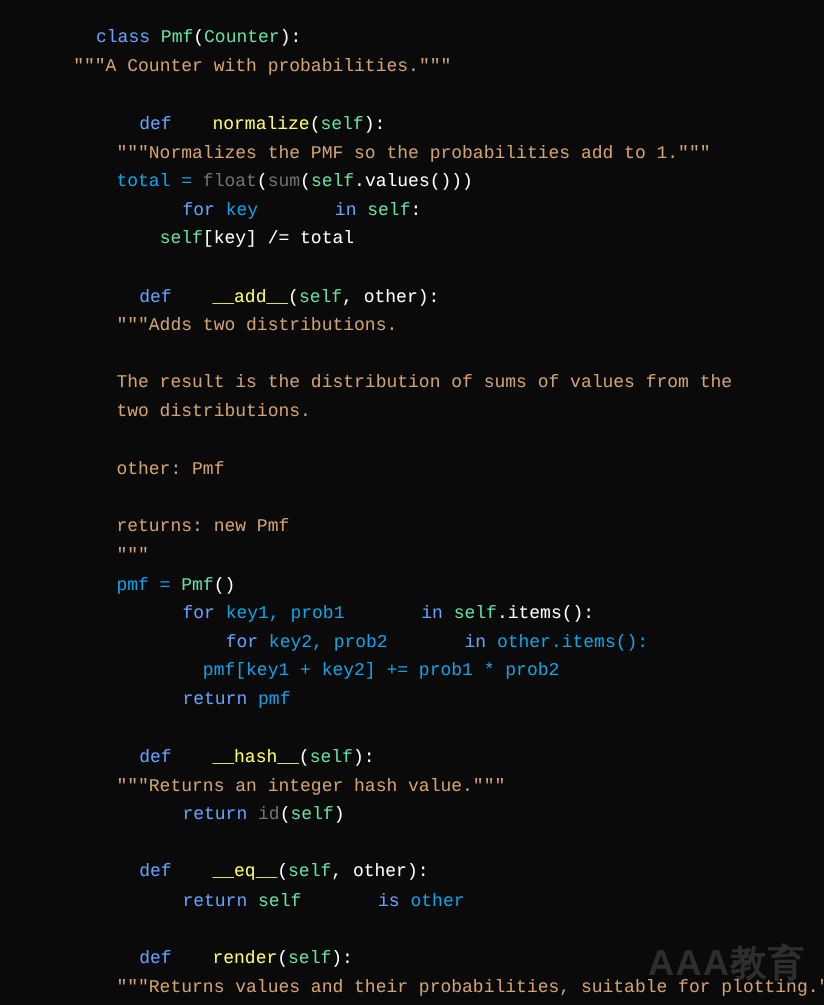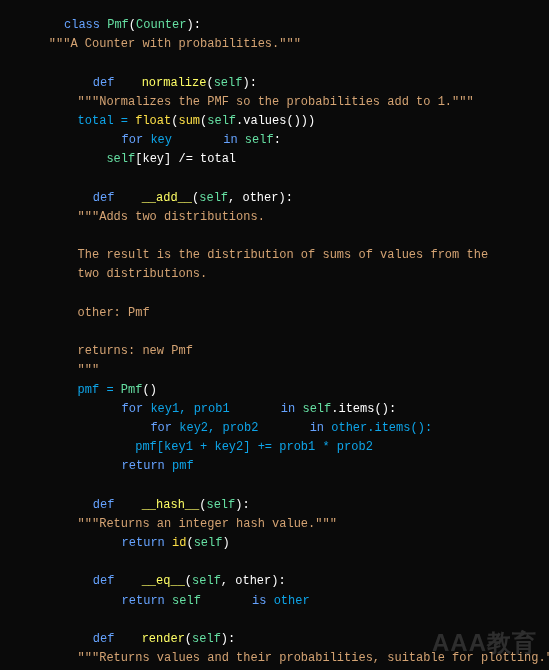--- a/index.html
+++ b/index.html
@@ -18,21 +18,21 @@
       white-space: pre;
       color: #ffffff;
     }
     .kw { color: #66a3ff; margin-left: 44px; }     
     .cls { color: #66e0a3; }    
     .fn { color: #ffff66; padding-left: 20px; }     
     .str { color: #d4a373; }    
     .self { color: #66e0a3; text-align: right; }   
     .op { color: #ffffff; }     
     .id { color: #0ea5e9; }     
-    .builtin { color: #fde047; }
+    .builtin { color: #737373; }
     .watermark {
       position: absolute;
       bottom: 8px;
       right: 12px;
       color: rgba(255,255,255,0.15);
       font-size: 24px;
       font-weight: bold;
       font-family: Arial, sans-serif;
       letter-spacing: 1px;
     }

